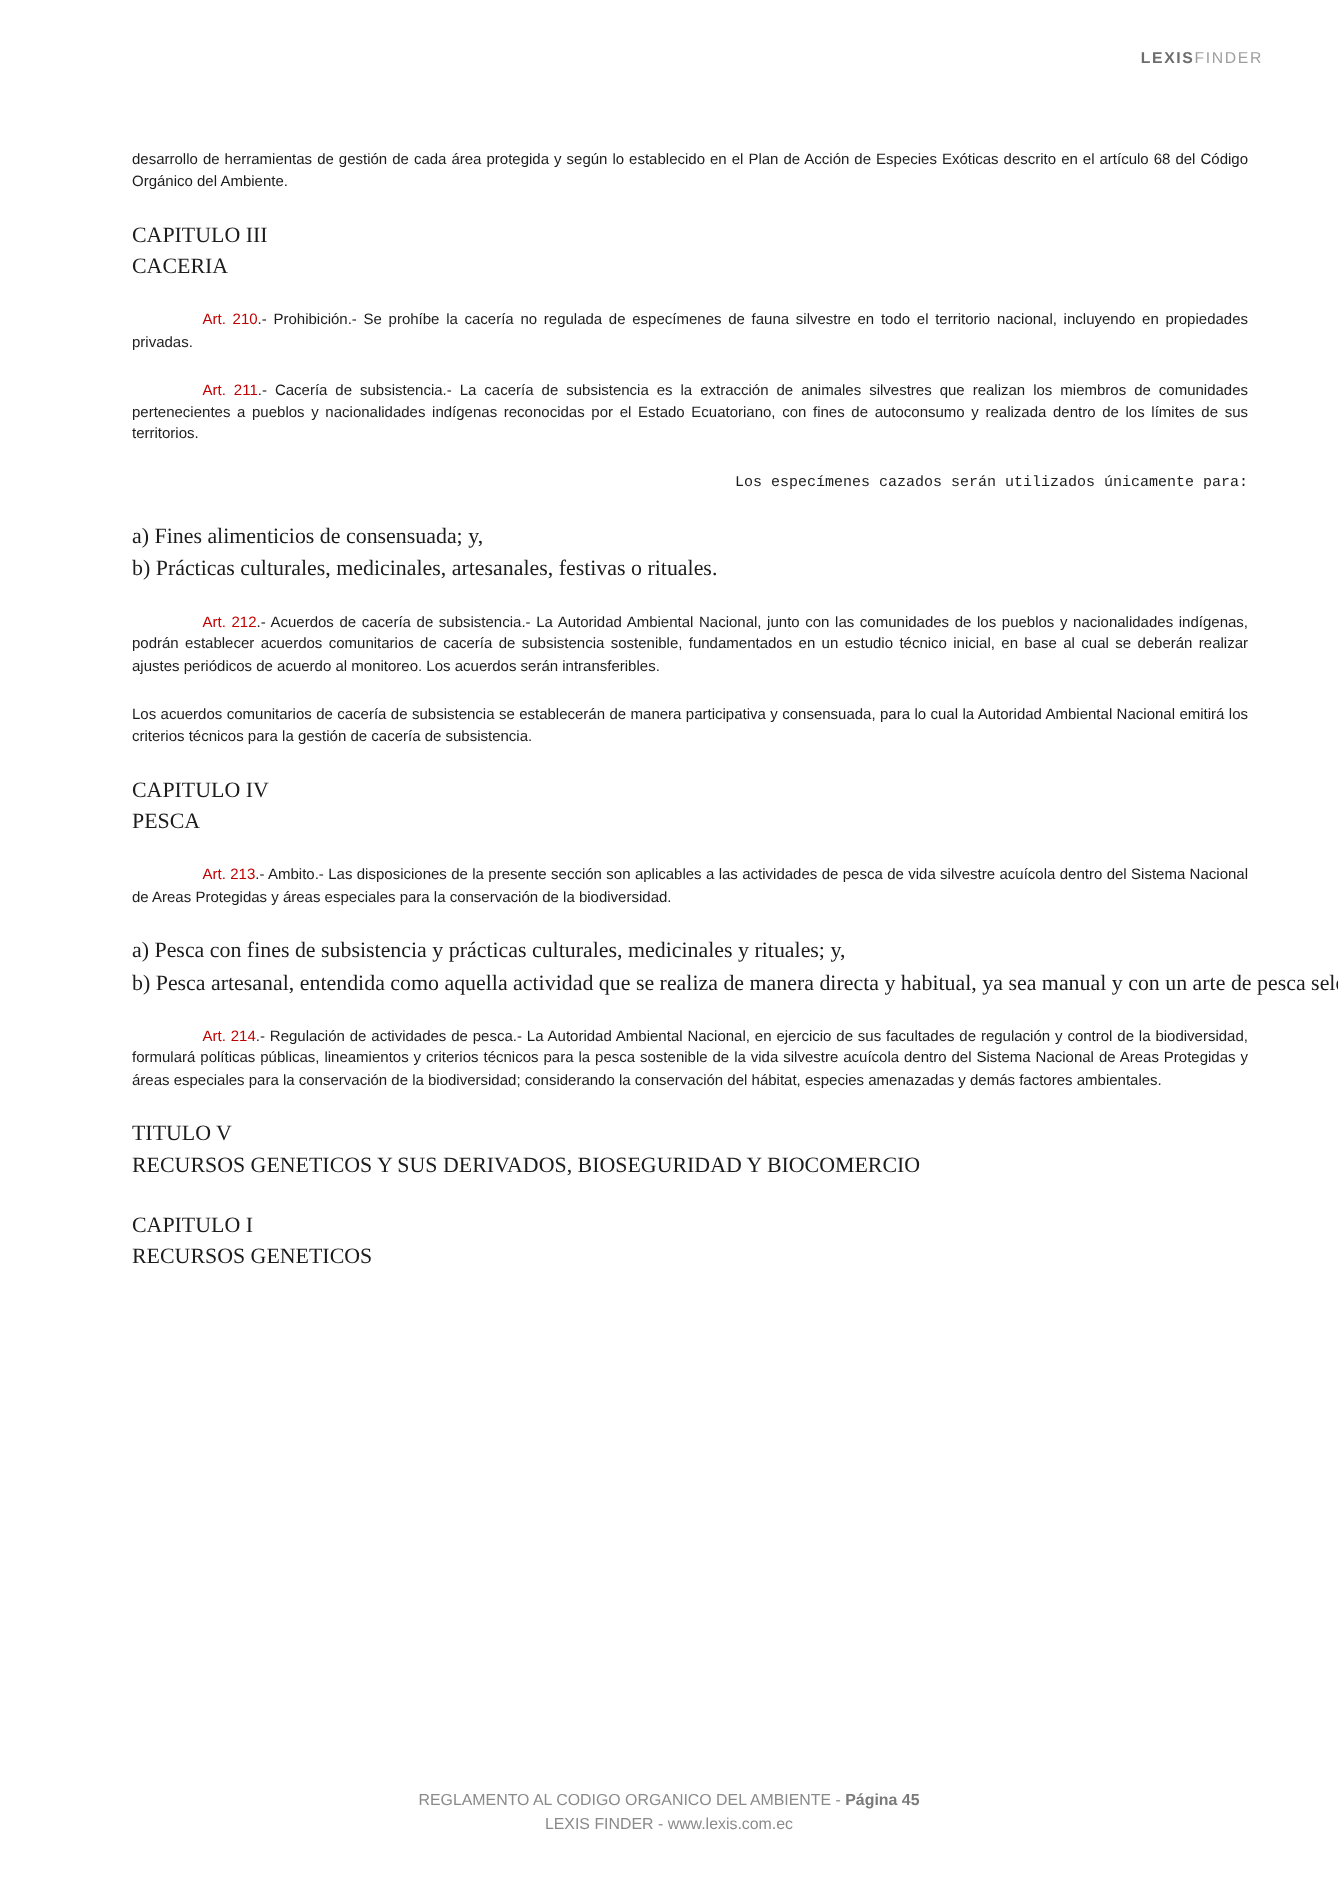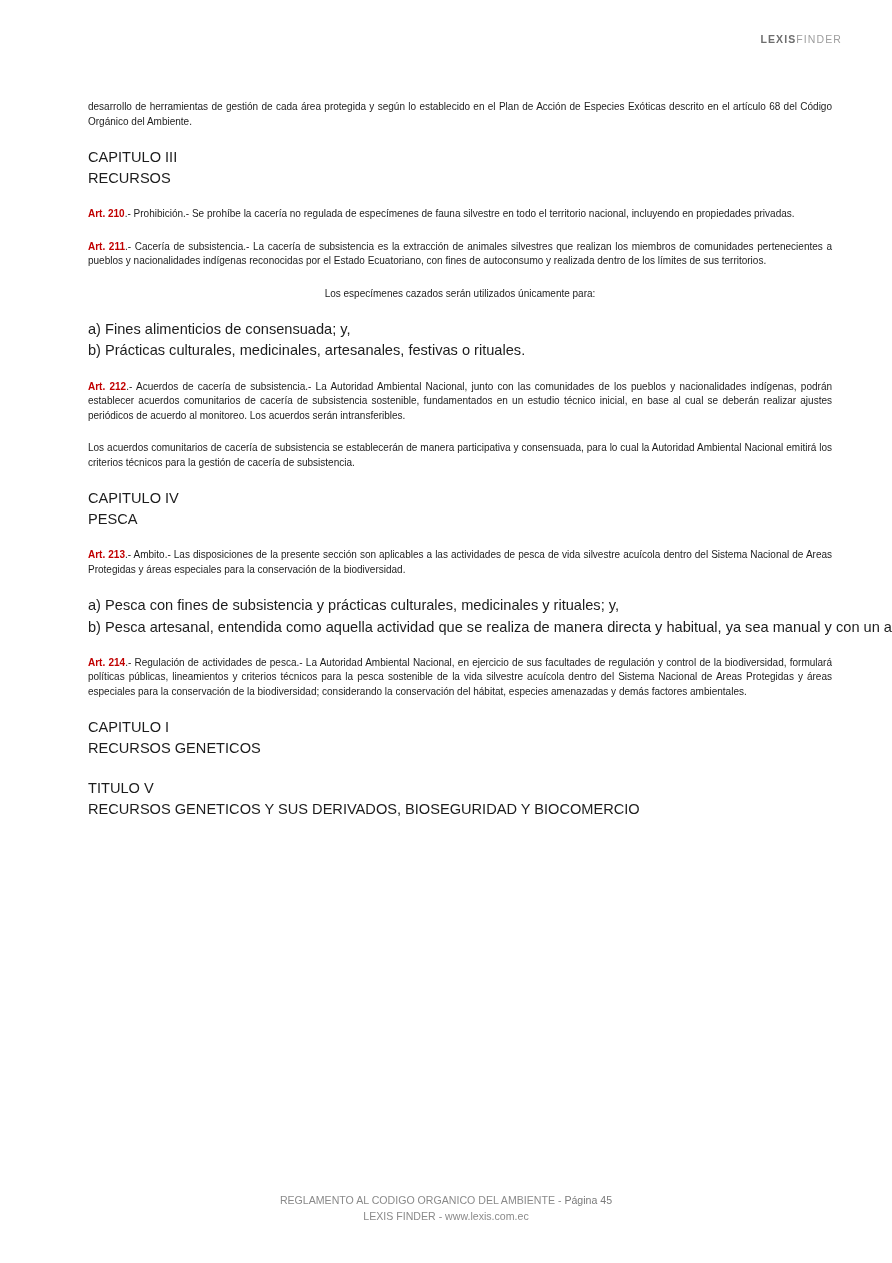--- a/index.html
+++ b/index.html
@@ -46,66 +46,69 @@
   }
   p.para {
     margin: 0 0 18px 0;
     font-size: 10px;
     line-height: 1.45;
     text-align: justify;
     text-justify: inter-word;
     color: #1c1c1c;
   }
   p.para.nojust {
-    text-align: center;
+    text-align: right;
+    font-family: Liberation Mono, monospace;
   }
   .art {
     color: #c00000;
-    font-weight: 700;
+    font-weight: 400;
+    margin-left: 47px;
   }
   .heading-block {
     margin: 0 0 18px 0;
     font-size: 14.6px;
     line-height: 1.45;
     color: #1c1c1c;
   }
   .heading-block div {
     white-space: pre;
+    font-family: Liberation Serif, serif;
   }
   .footer {
     position: absolute;
     left: 0;
     right: 0;
     bottom: 38px;
     text-align: center;
     font-size: 10.6px;
     line-height: 1.5;
     color: #8a8a8a;
   }
   .footer .footer-line1 b {
     color: #7a7a7a;
-    font-weight: 400;
+    font-weight: 700;
   }
 </style>
 </head>
 <body>
 
 <div class="page">
 
   <div class="brand">
     <span class="brand-lexis">LEXIS</span><span class="brand-finder">FINDER</span>
   </div>
 
   <div class="content">
 
     <p class="para">desarrollo de herramientas de gestión de cada área protegida y según lo establecido en el Plan de Acción de Especies Exóticas descrito en el artículo 68 del Código Orgánico del Ambiente.</p>
 
     <div class="heading-block">
       <div>CAPITULO III</div>
-      <div>RECURSOS</div>
+      <div>CACERIA</div>
     </div>
 
     <p class="para"><span class="art">Art. 210</span><span>.- Prohibición.- Se prohíbe la cacería no regulada de especímenes de fauna silvestre en todo el territorio nacional, incluyendo en propiedades privadas.</span></p>
 
     <p class="para"><span class="art">Art. 211</span><span>.- Cacería de subsistencia.- La cacería de subsistencia es la extracción de animales silvestres que realizan los miembros de comunidades pertenecientes a pueblos y nacionalidades indígenas reconocidas por el Estado Ecuatoriano, con fines de autoconsumo y realizada dentro de los límites de sus territorios.</span></p>
 
     <p class="para nojust">Los especímenes cazados serán utilizados únicamente para:</p>
 
     <div class="heading-block">
       <div>a) Fines alimenticios de consensuada; y,</div>
@@ -126,27 +129,27 @@
 
 
     <div class="heading-block">
       <div>a) Pesca con fines de subsistencia y prácticas culturales, medicinales y rituales; y,</div>
       <div>b) Pesca artesanal, entendida como aquella actividad que se realiza de manera directa y habitual, ya sea manual y con un arte de pesca selectiva, con o sin el empleo de una embarcación.</div>
     </div>
 
     <p class="para"><span class="art">Art. 214</span><span>.- Regulación de actividades de pesca.- La Autoridad Ambiental Nacional, en ejercicio de sus facultades de regulación y control de la biodiversidad, formulará políticas públicas, lineamientos y criterios técnicos para la pesca sostenible de la vida silvestre acuícola dentro del Sistema Nacional de Areas Protegidas y áreas especiales para la conservación de la biodiversidad; considerando la conservación del hábitat, especies amenazadas y demás factores ambientales.</span></p>
 
     <div class="heading-block">
-      <div>CAPITULO I</div>
-      <div>RECURSOS GENETICOS</div>
+      <div>TITULO V</div>
+      <div>RECURSOS GENETICOS Y SUS DERIVADOS, BIOSEGURIDAD Y BIOCOMERCIO</div>
     </div>
 
     <div class="heading-block">
-      <div>TITULO V</div>
-      <div>RECURSOS GENETICOS Y SUS DERIVADOS, BIOSEGURIDAD Y BIOCOMERCIO</div>
+      <div>CAPITULO I</div>
+      <div>RECURSOS GENETICOS</div>
     </div>
 
   </div>
 
   <div class="footer">
     <div class="footer-line1"><span>REGLAMENTO AL CODIGO ORGANICO DEL AMBIENTE - </span><b>Página 45</b></div>
     <div>LEXIS FINDER - www.lexis.com.ec</div>
   </div>
 
 </div>

